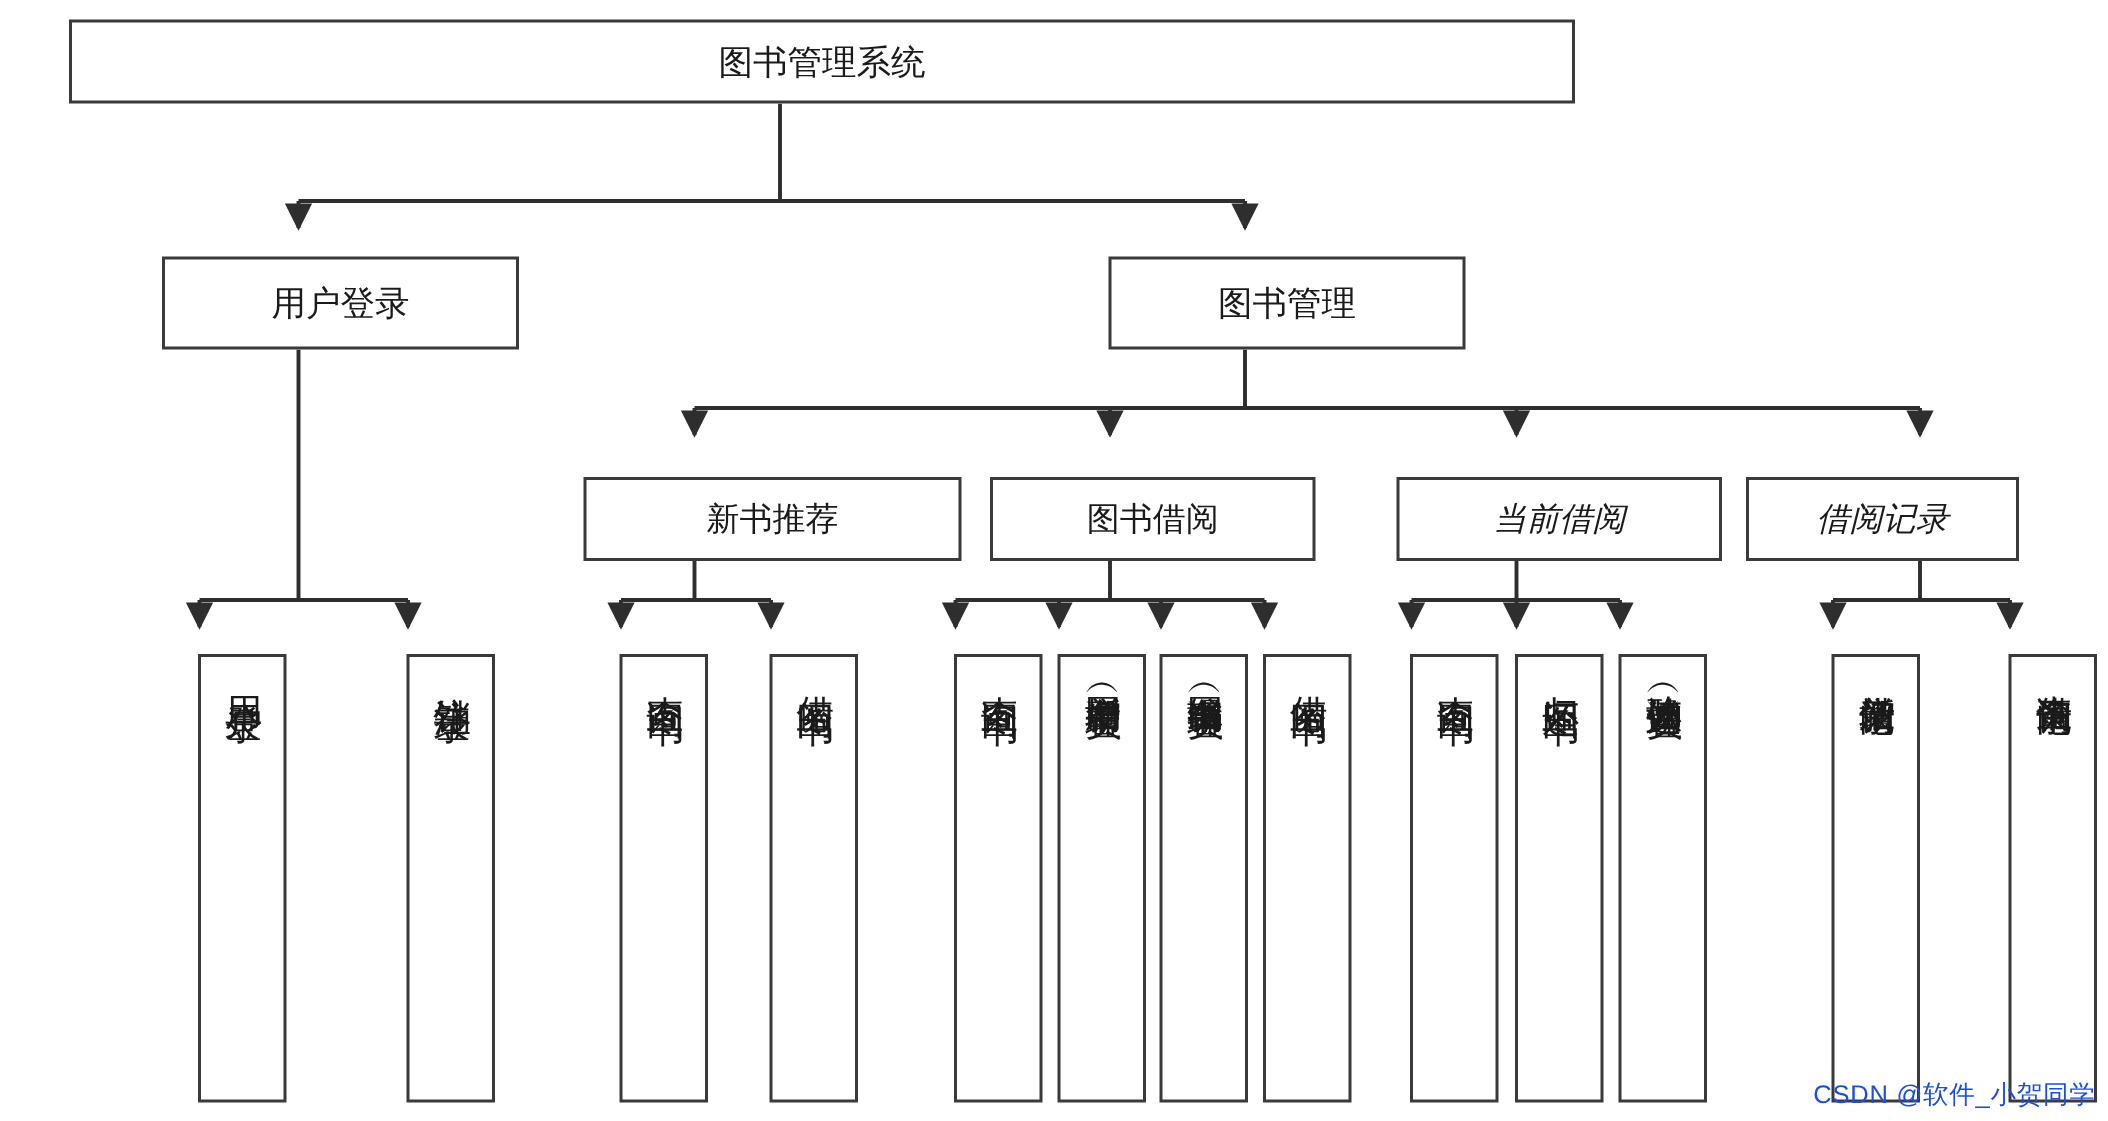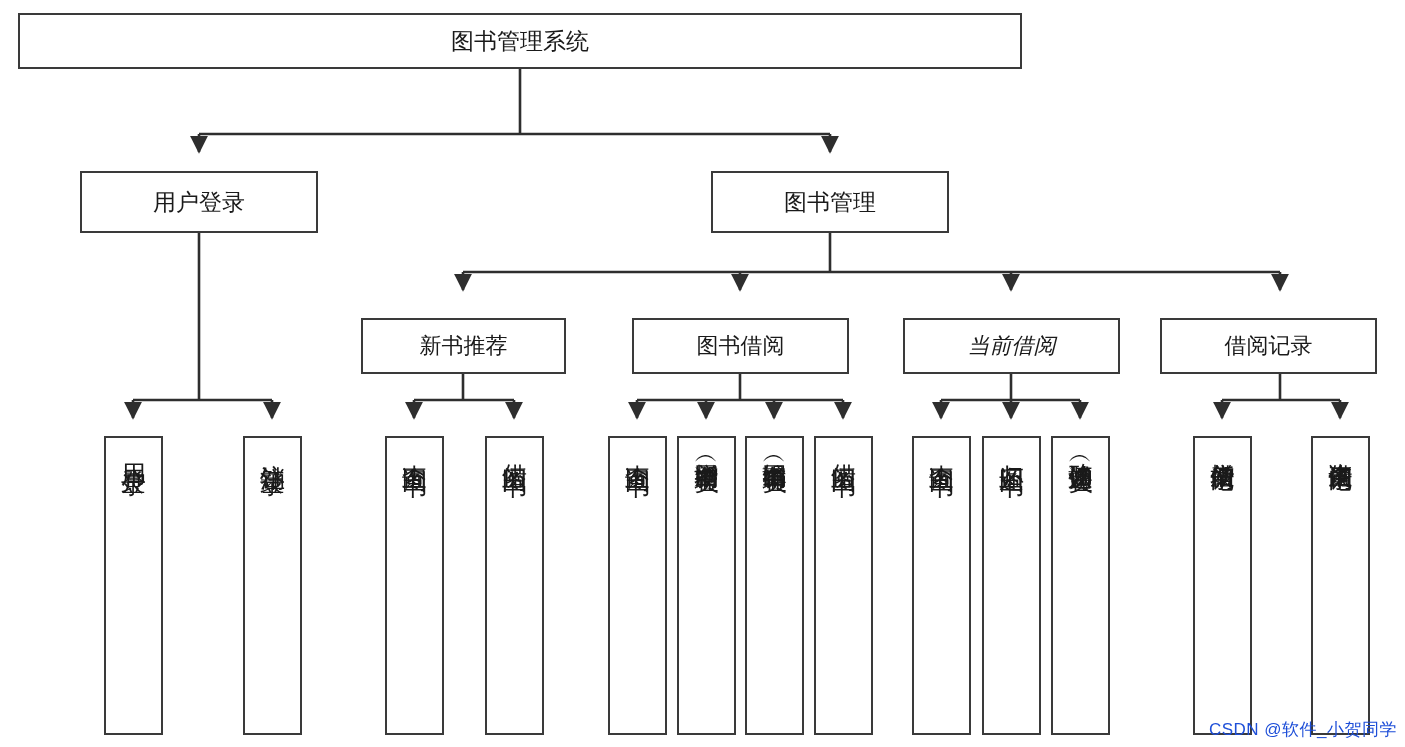--- a/index.html
+++ b/index.html
@@ -29,20 +29,21 @@
   }
   .node {
     position: absolute;
     box-sizing: border-box;
     background: #ffffff;
     border: 2px solid #3a3a3a;
     display: flex;
     align-items: center;
     justify-content: center;
     color: #1a1a1a;
+    margin-left: 28px;
   }
   .node.root {
     font-size: 23px;
   }
   .node.level2 {
     font-size: 23px;
   }
   .node.level3 {
     font-size: 22px;
   }
@@ -134,33 +135,33 @@
   </div>
 
   <div class="node level2" style="left:80px; top:171px; width:238px; height:62px;">
     <span>用户登录</span>
   </div>
 
   <div class="node level2" style="left:711px; top:171px; width:238px; height:62px;">
     <span>图书管理</span>
   </div>
 
-  <div class="node level3" style="left:361px; top:318px; width:205px; height:56px;font-family:Liberation Serif, serif;">
+  <div class="node level3" style="left:361px; top:318px; width:252px; height:56px;font-family:Liberation Serif, serif;">
     <span>新书推荐</span>
   </div>
 
   <div class="node level3" style="left:632px; top:318px; width:217px; height:56px;align-items:center;">
     <span>图书借阅</span>
   </div>
 
   <div class="node level3" style="left:903px; top:318px; width:217px; height:56px;font-style:italic;">
     <span>当前借阅</span>
   </div>
 
-  <div class="node level3" style="left:1160px; top:318px; width:217px; height:56px;">
+  <div class="node level3" style="left:1136px; top:318px; width:182px; height:56px;font-style:italic;">
     <span>借阅记录</span>
   </div>
 
   <div class="node leaf" style="left:104px; top:436px; width:59px; height:299px;">
     <span class="vtext">用户登录</span>
   </div>
 
   <div class="node leaf" style="left:243px; top:436px; width:59px; height:299px;">
     <span class="vtext">注销登录</span>
   </div>

